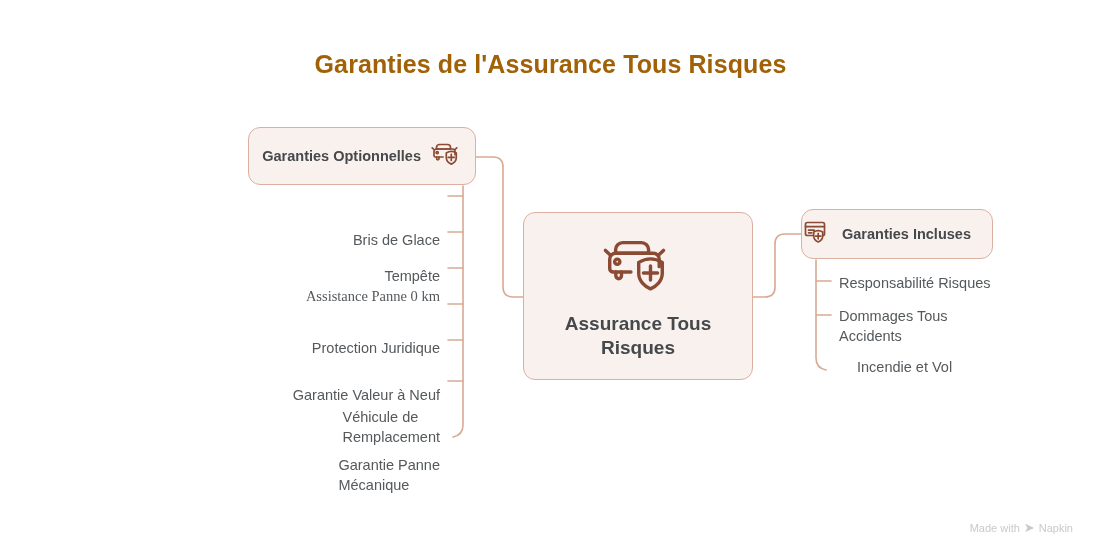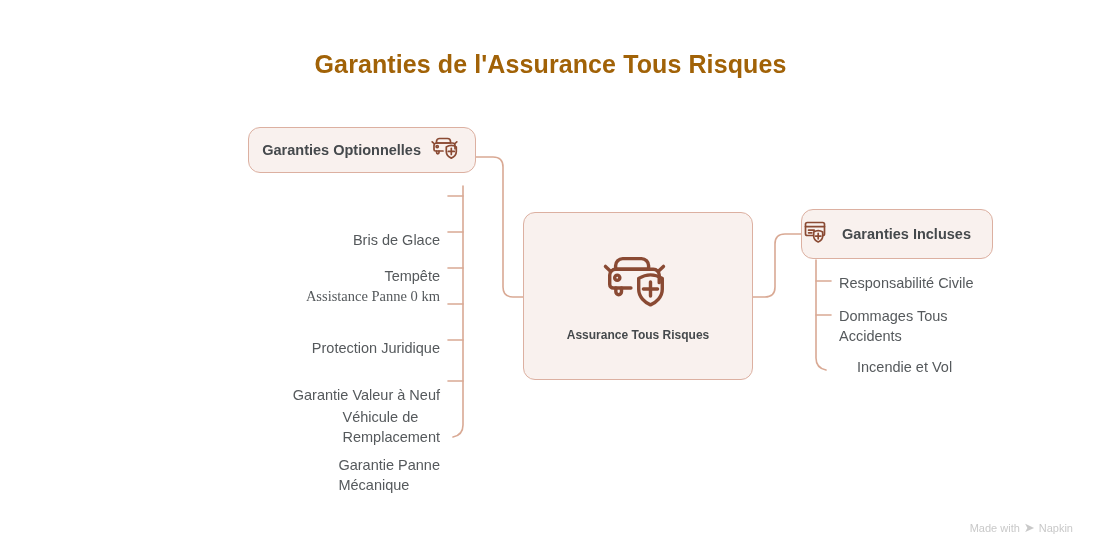--- a/index.html
+++ b/index.html
@@ -46,21 +46,21 @@
     border: 1.4px solid #dcb0a1;
     border-radius: 12px;
     display: flex;
     align-items: center;
   }
 
   #node-optional {
     left: 248px;
     top: 127px;
     width: 228px;
-    height: 46px;
+    height: 58px;
     padding: 0 14px 0 22px;
     justify-content: flex-end;
     gap: 10px;
   }
   #node-included {
     left: 801px;
     top: 209px;
     width: 192px;
     height: 50px;
     padding: 0 16px 0 1px;
@@ -86,21 +86,21 @@
     background: #f9f1ee;
     border: 1.4px solid #dcb0a1;
     border-radius: 12px;
     display: flex;
     flex-direction: column;
     align-items: center;
     justify-content: center;
     gap: 10px;
   }
   #node-center .center-label {
-    font-size: 12px;
+    font-size: 19px;
     font-weight: bold;
     color: #45494c;
     text-align: center;
     line-height: 1.26;
     width: 170px;
   }
 
   
   .leaf {
     position: absolute;
@@ -221,21 +221,21 @@
     <div class="leaf leaf-left" style="top: 232px;">Tempête</div>
     <div class="leaf leaf-left" style="top: 252px; font-family: Liberation Serif, serif;">Assistance Panne 0 km</div>
     <div class="leaf leaf-left" style="top: 304px;">Protection Juridique</div>
     <div class="leaf leaf-left" style="top: 351px;">Garantie Valeur à Neuf</div>
     <div class="leaf leaf-left" style="top: 373px;">Véhicule de
 Remplacement</div>
     <div class="leaf leaf-left" style="top: 421px;">Garantie Panne
 Mécanique</div>
   </div>
 <div id="leaves-right">
-    <div class="leaf leaf-right" style="top: 274px;">Responsabilité Civile</div>
+    <div class="leaf leaf-right" style="top: 274px;">Responsabilité Risques</div>
     <div class="leaf leaf-right" style="top: 307px;">Dommages Tous
 Accidents</div>
     <div class="leaf leaf-right" style="top: 358px; margin-left: 18px;">Incendie et Vol</div>
   </div>
 
 <div id="watermark">
   <span>Made with</span>
   <span class="wm-mark">➤</span>
   <span>Napkin</span>
 </div>

